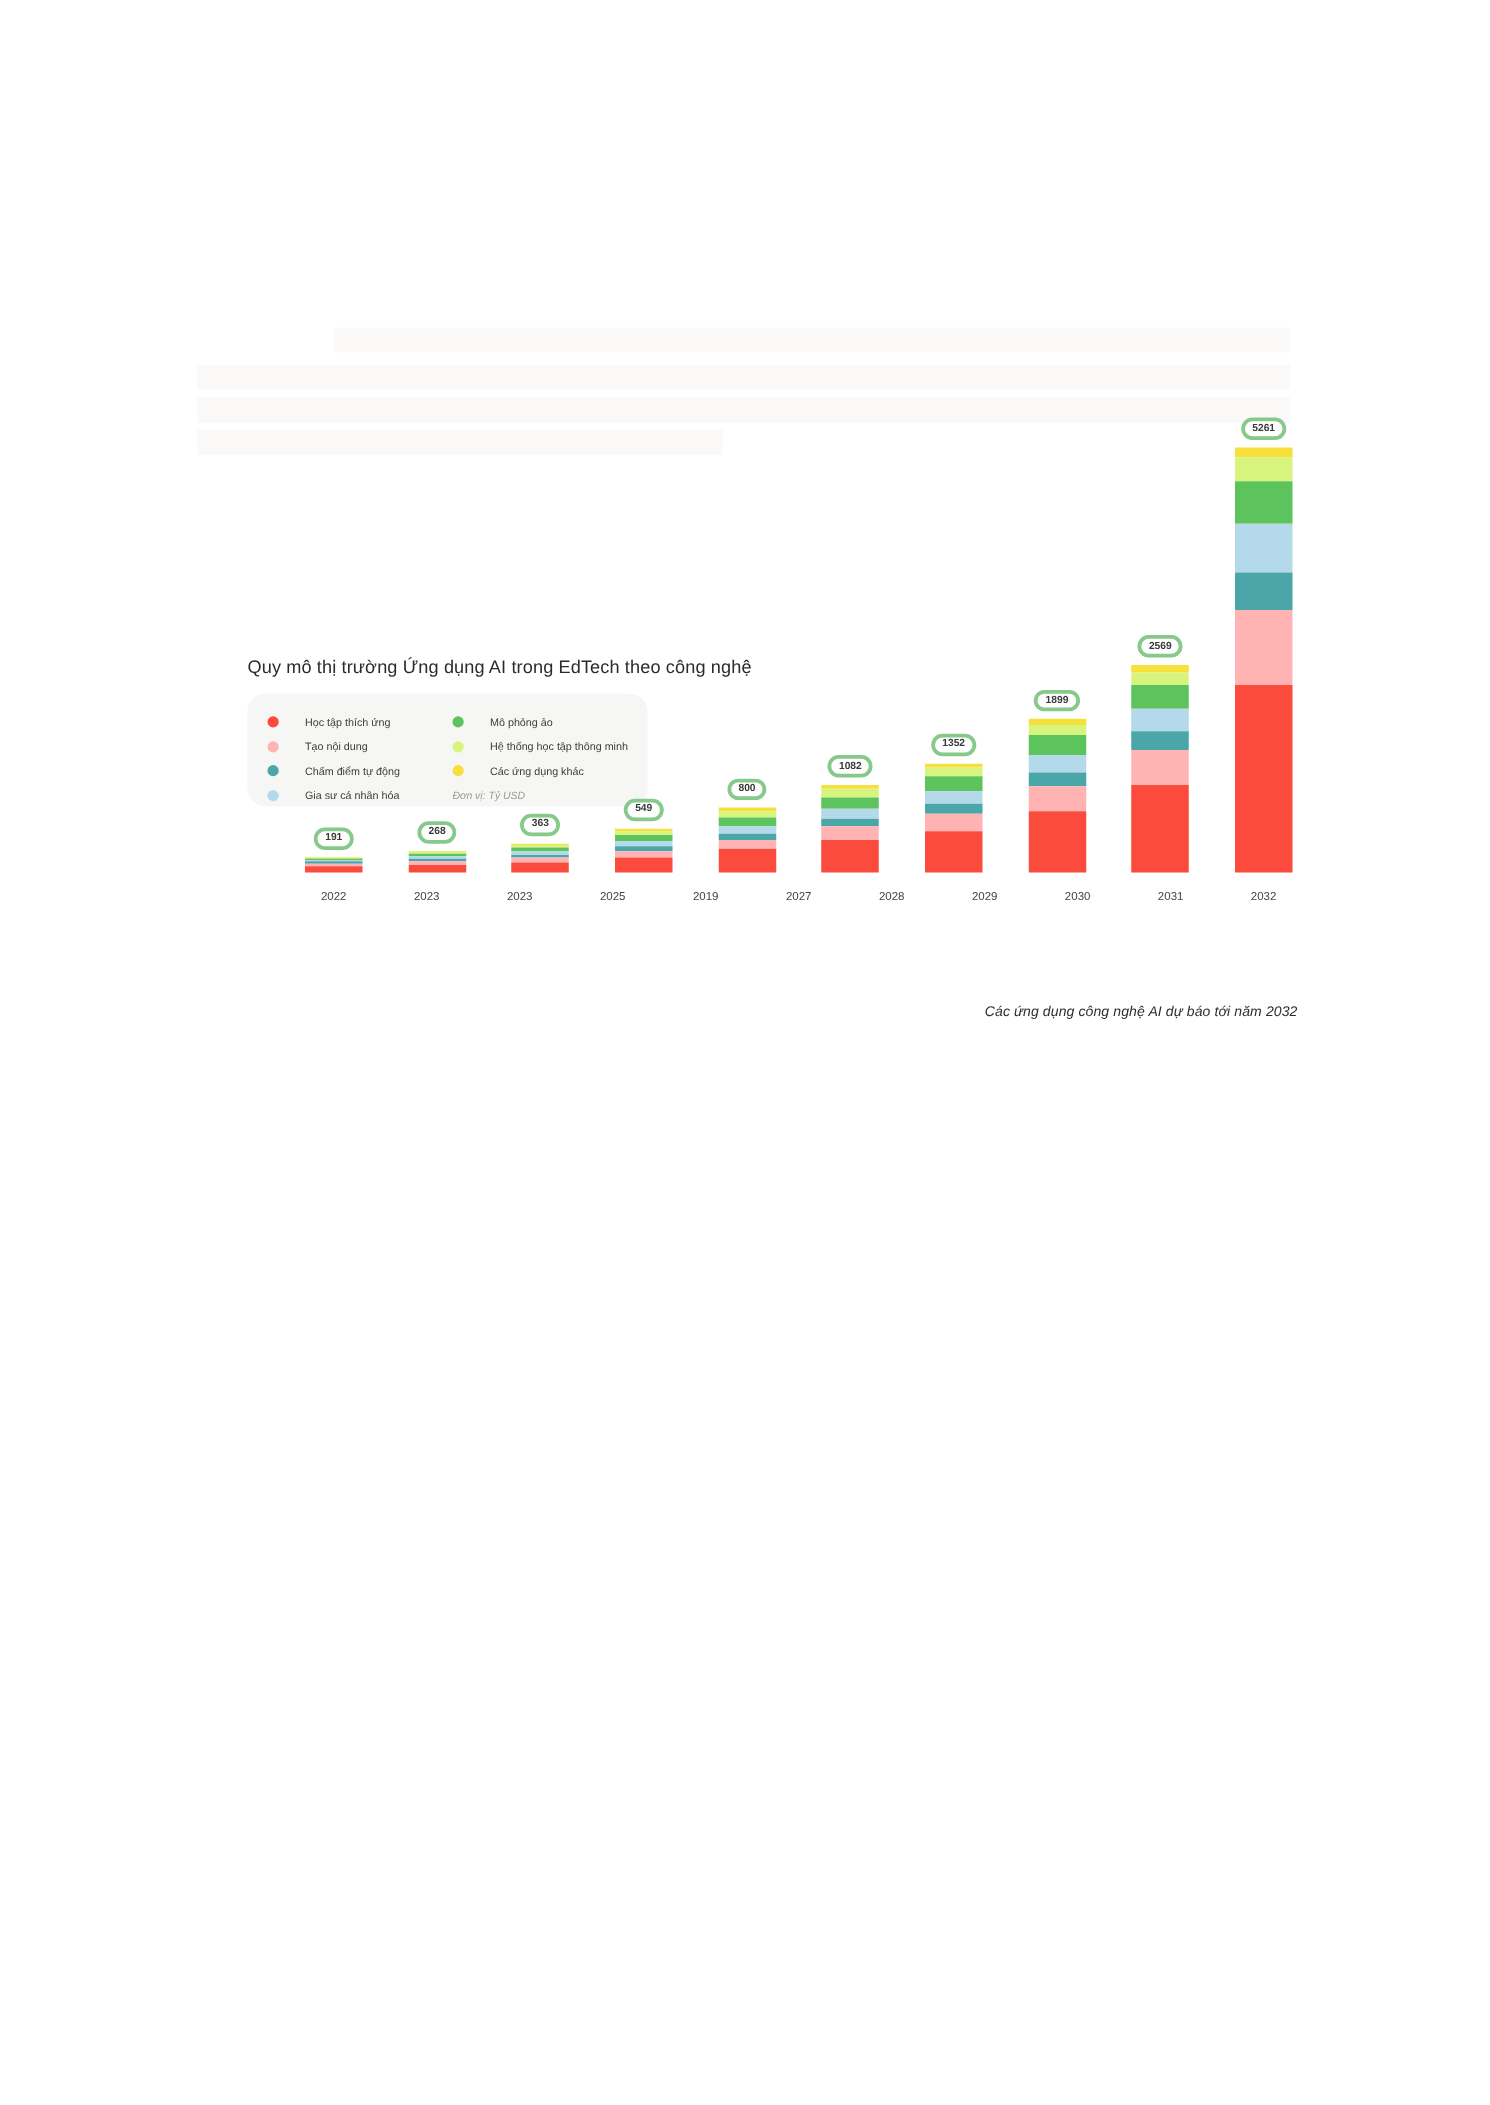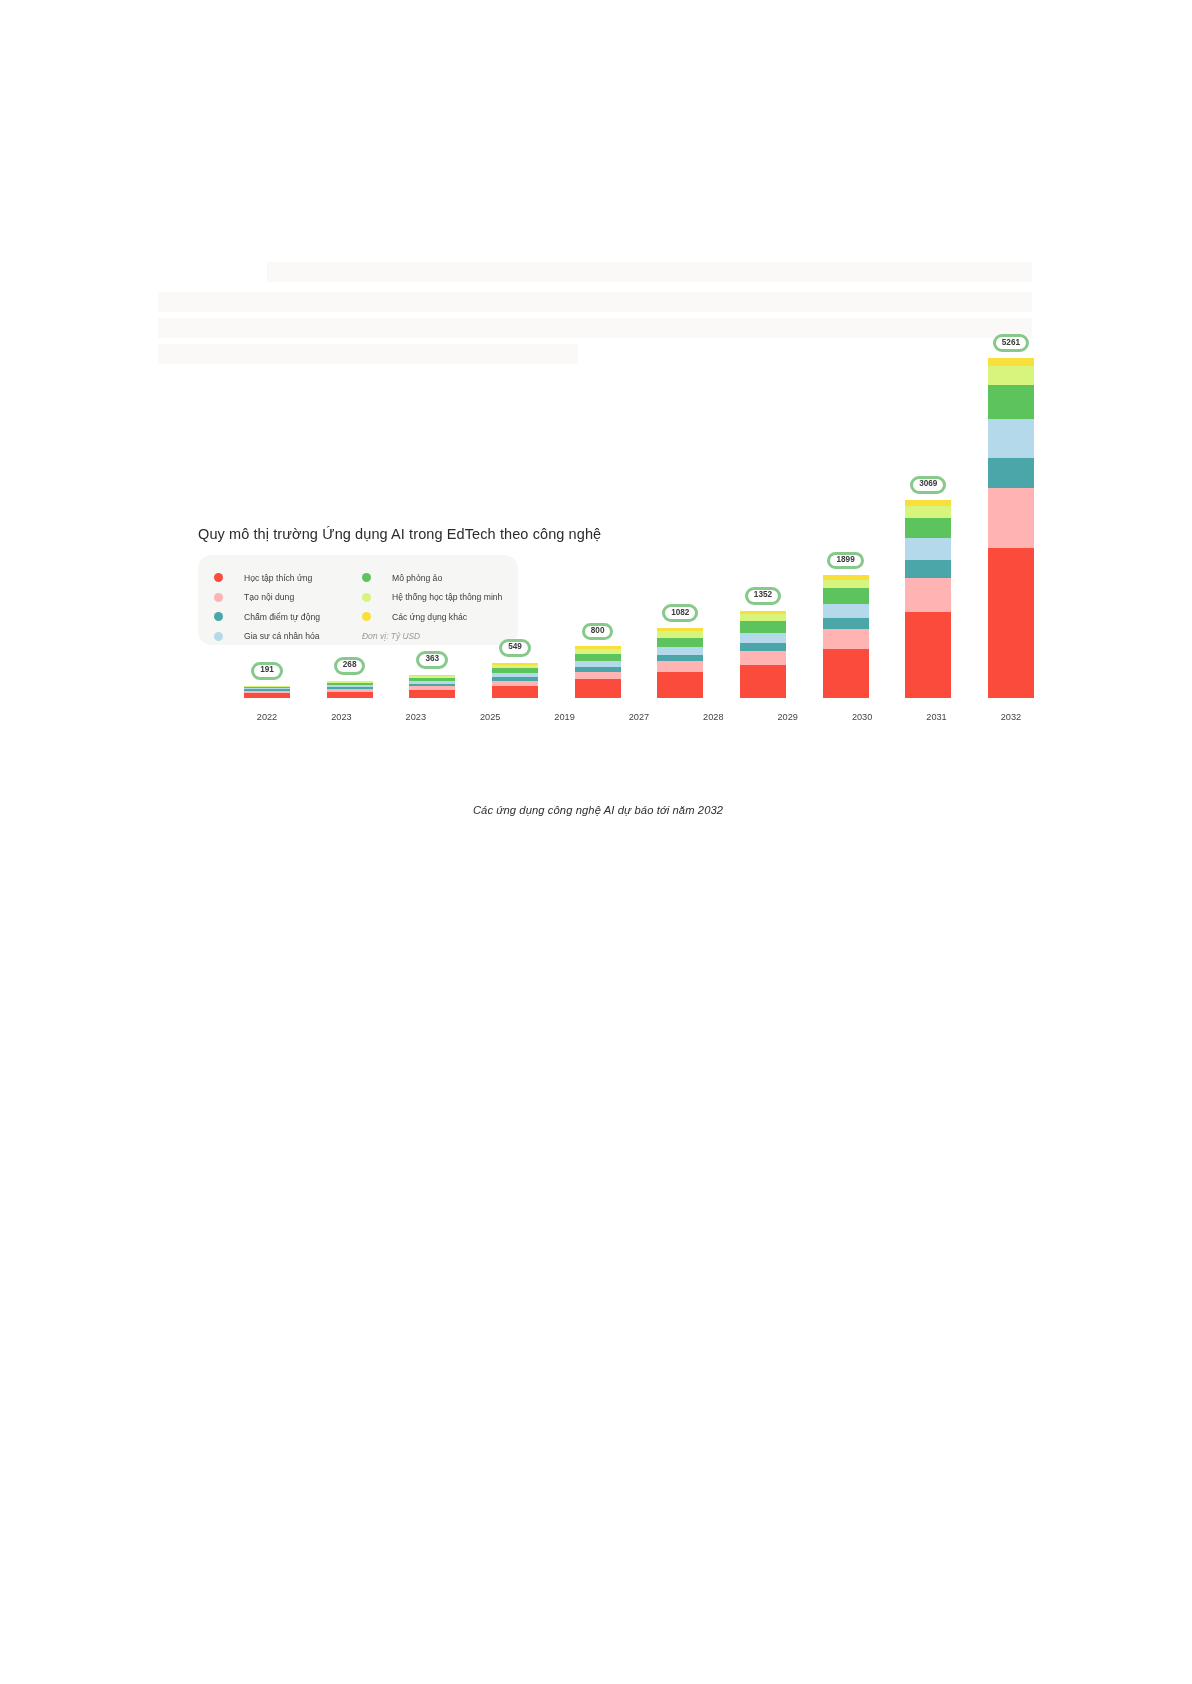--- a/index.html
+++ b/index.html
@@ -51,21 +51,21 @@
   .stack{width:46px;display:flex;flex-direction:column-reverse;}
   .seg{width:100%;}
 
   #xaxis{
     position:absolute;left:46px;bottom:38px;width:790px;
     display:flex;justify-content:space-between;
   }
   .xtick{width:46px;text-align:center;font-size:9.2px;color:#444;}
 
   #caption{
-    position:absolute;left:0;bottom:4px;width:880px;text-align:center;
+    position:absolute;left:0;bottom:4px;width:880px;text-align:right;
     font-size:11.2px;font-style:italic;color:#2d2d2d;letter-spacing:.1px;
   }
   #footer-note{
     position:absolute;right:6px;bottom:6px;
     font-size:7px;color:#d9d9d9;letter-spacing:.4px;
   }
 </style>
 </head>
 <body>
 
@@ -203,29 +203,29 @@
             <div class="seg" style="background: rgb(250, 75, 60); height: 49.1161px;"></div>
             <div class="seg" style="background: rgb(255, 179, 179); height: 20.0342px;"></div>
             <div class="seg" style="background: rgb(74, 166, 168); height: 11.3743px;"></div>
             <div class="seg" style="background: rgb(179, 217, 234); height: 13.7008px;"></div>
             <div class="seg" style="background: rgb(93, 196, 93); height: 16.1566px;"></div>
             <div class="seg" style="background: rgb(215, 245, 125); height: 7.75518px;"></div>
             <div class="seg" style="background: rgb(247, 224, 60); height: 4.58848px;"></div>
           </div>
         </div>
         <div class="barcol">
-          <div class="badge" style="border-color: rgb(134, 201, 138);">3069</div>
-          <div class="stack" style="height: 198.339px;">
-            <div class="seg" style="background: rgb(250, 75, 60); height: 85.9532px;"></div>
-            <div class="seg" style="background: rgb(255, 179, 179); height: 34.252px;"></div>
-            <div class="seg" style="background: rgb(74, 166, 168); height: 17.7723px;"></div>
-            <div class="seg" style="background: rgb(179, 217, 234); height: 22.2961px;"></div>
-            <div class="seg" style="background: rgb(93, 196, 93); height: 19.3879px;"></div>
-            <div class="seg" style="background: rgb(215, 245, 125); height: 11.9559px;"></div>
-            <div class="seg" style="background: rgb(247, 224, 60); height: 6.72116px;"></div>
+          <div class="badge" style="border-color: rgb(134, 201, 138);">2569</div>
+          <div class="stack" style="height: 166.025px;">
+            <div class="seg" style="background: rgb(250, 75, 60); height: 69.7966px;"></div>
+            <div class="seg" style="background: rgb(255, 179, 179); height: 27.7894px;"></div>
+            <div class="seg" style="background: rgb(74, 166, 168); height: 14.9933px;"></div>
+            <div class="seg" style="background: rgb(179, 217, 234); height: 18.6124px;"></div>
+            <div class="seg" style="background: rgb(93, 196, 93); height: 19.0648px;"></div>
+            <div class="seg" style="background: rgb(215, 245, 125); height: 9.69397px;"></div>
+            <div class="seg" style="background: rgb(247, 224, 60); height: 6.07489px;"></div>
           </div>
         </div>
         <div class="barcol">
           <div class="badge" style="border-color: rgb(134, 201, 138);">5261</div>
           <div class="stack" style="height: 340px;">
             <div class="seg" style="background: rgb(250, 75, 60); height: 149.933px;"></div>
             <div class="seg" style="background: rgb(255, 179, 179); height: 60.1026px;"></div>
             <div class="seg" style="background: rgb(74, 166, 168); height: 30.3745px;"></div>
             <div class="seg" style="background: rgb(179, 217, 234); height: 38.7759px;"></div>
             <div class="seg" style="background: rgb(93, 196, 93); height: 33.6058px;"></div>

